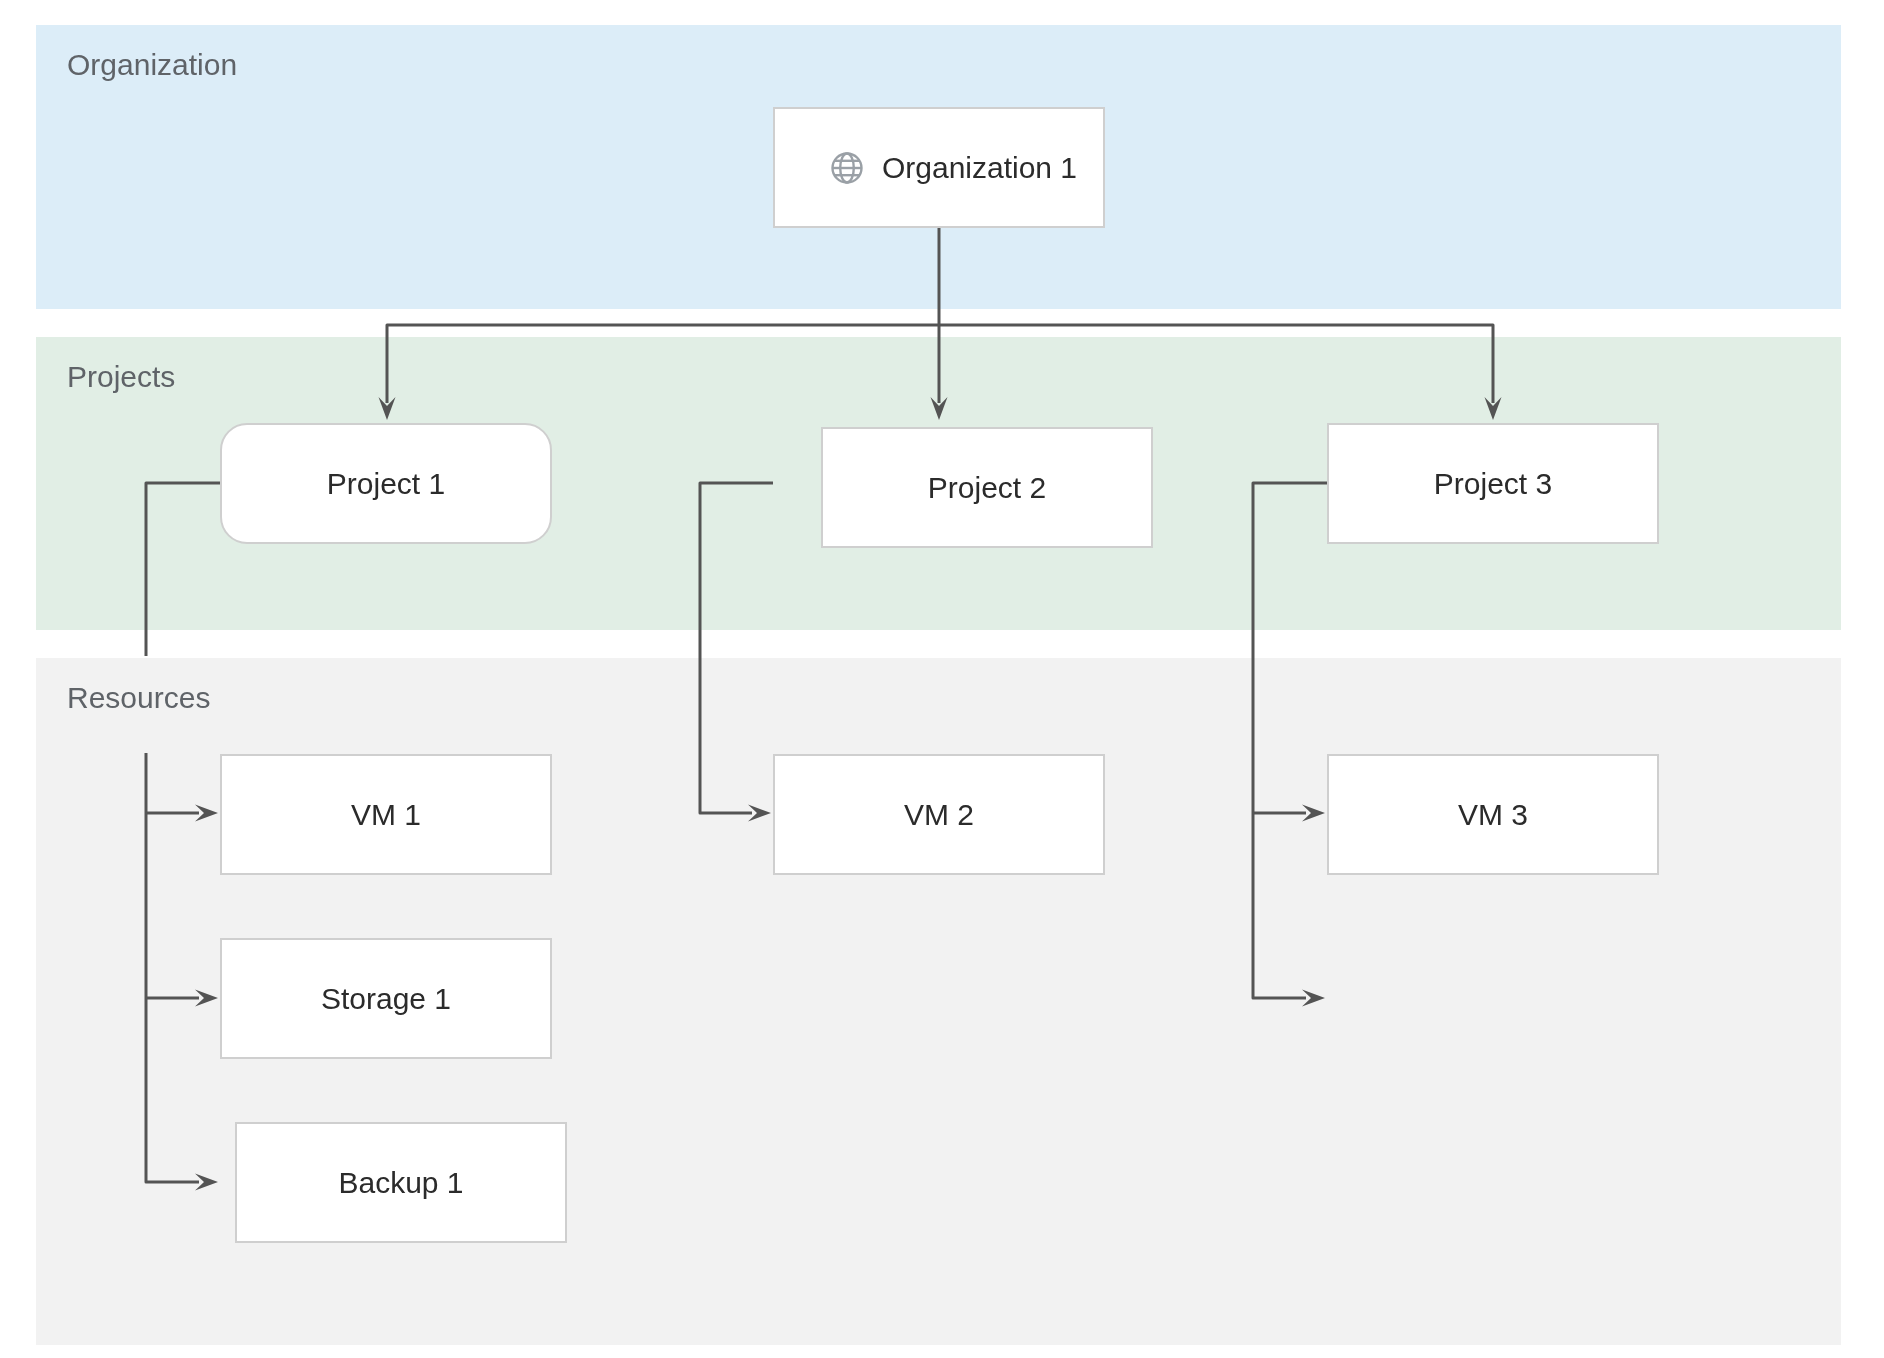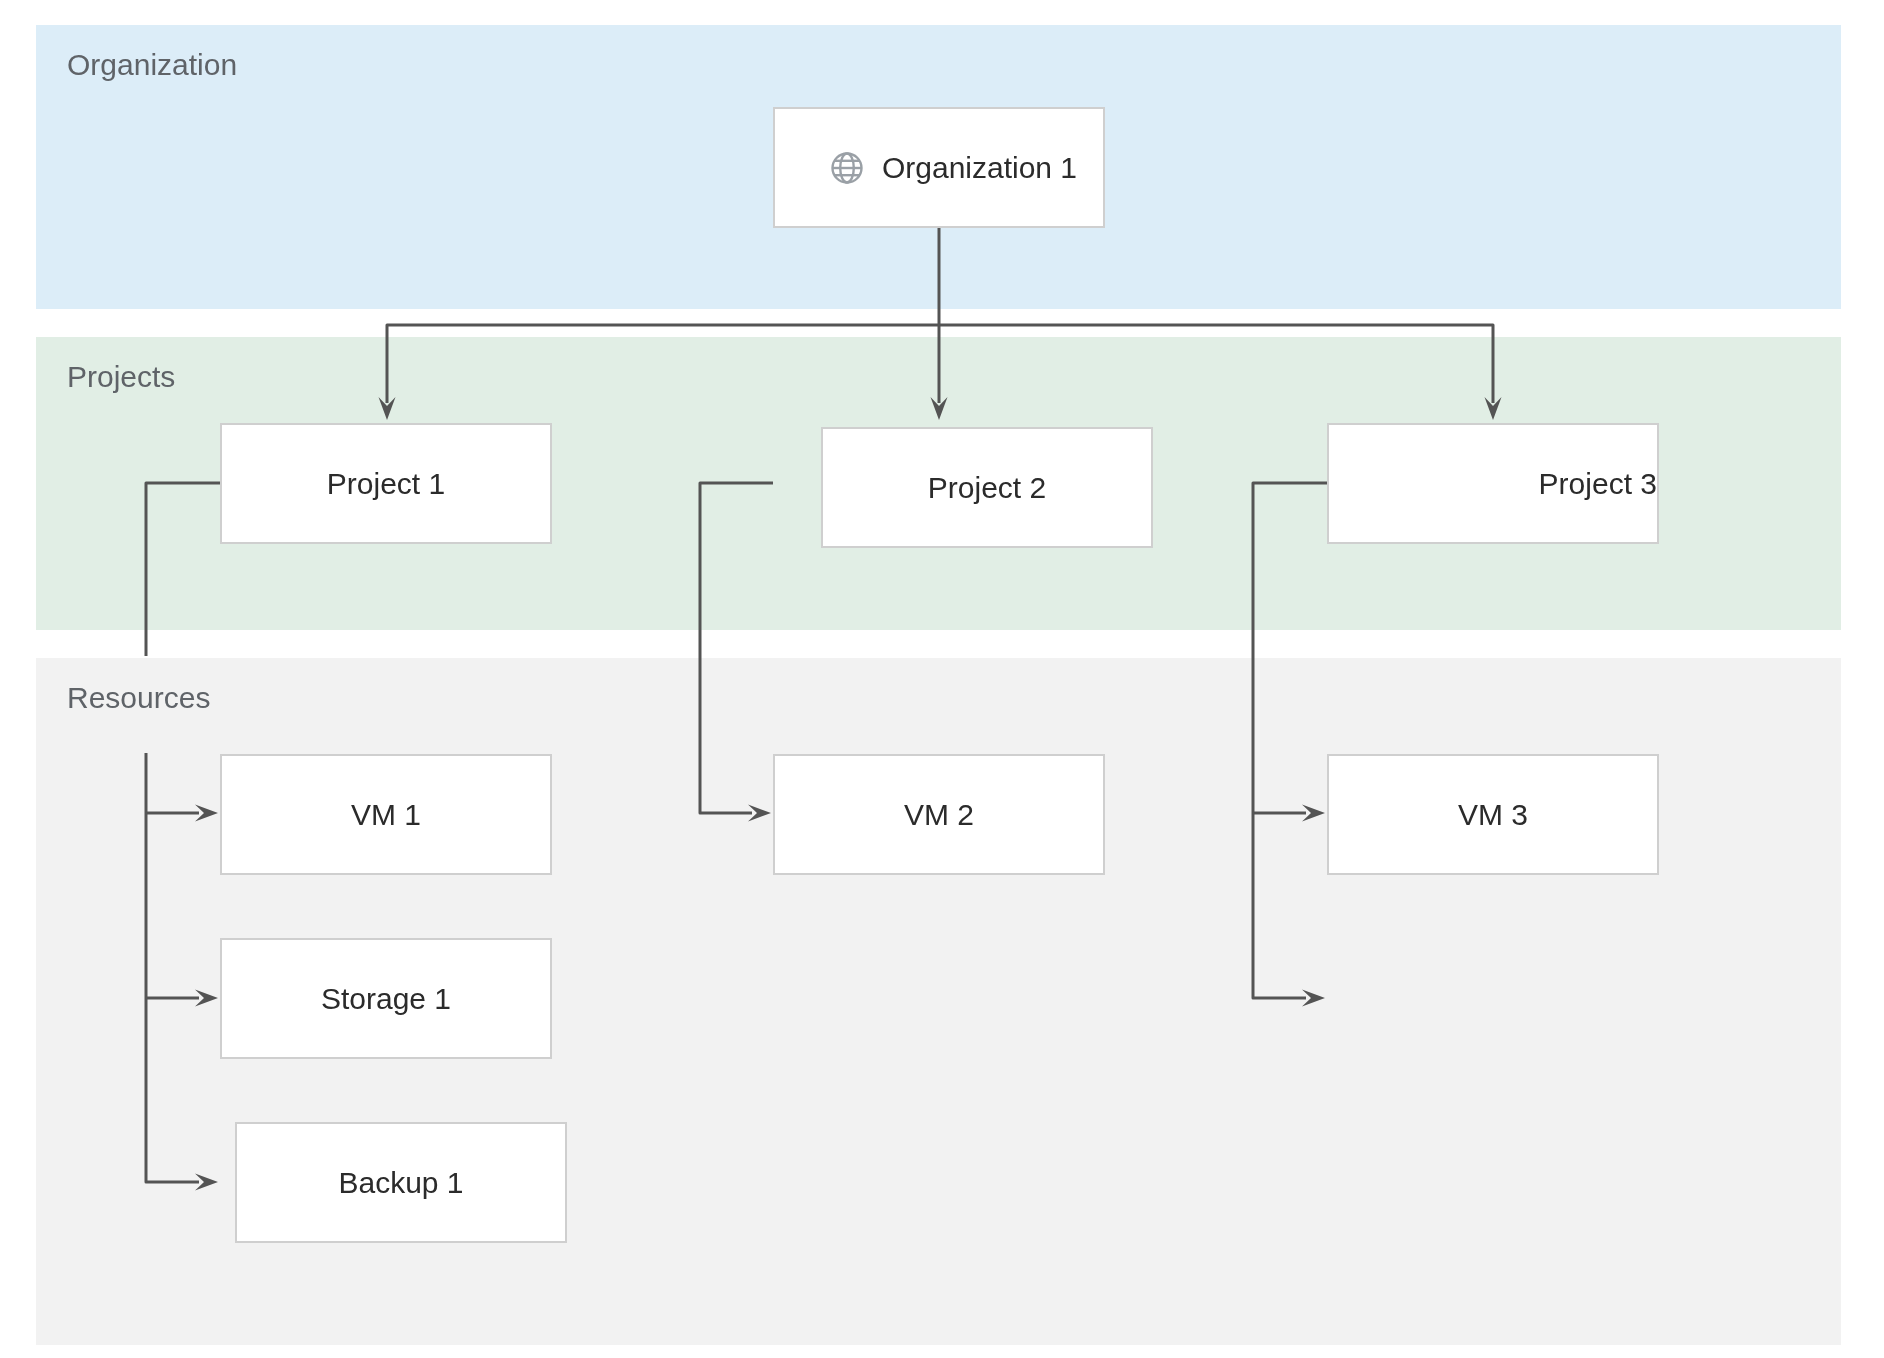--- a/index.html
+++ b/index.html
@@ -42,23 +42,23 @@
     box-sizing: border-box;
     display: flex;
     align-items: center;
     justify-content: center;
     gap: 17px;
     font-size: 30px;
     color: var(--node-text, #2b2b2b);
     white-space: nowrap;
   }
   #node-org1     { left: 773px;  top: 107px; padding-left: 28px; }
-  #node-project1 { left: 220px;  top: 423px; }
+  #node-project1 { left: 220px;  top: 423px; border-radius: 27px; }
   #node-project2 { left: 773px;  top: 427px; margin-left: 48px; }
-  #node-project3 { left: 1327px; top: 423px; justify-content: flex-end; }
+  #node-project3 { left: 1327px; top: 423px; }
   #node-vm1      { left: 220px;  top: 754px; }
   #node-storage1 { left: 220px;  top: 938px; }
   #node-backup1  { left: 220px;  top: 1122px; margin-left: 15px; }
   #node-vm2      { left: 773px;  top: 754px; }
   #node-vm3      { left: 1327px; top: 754px; }
   #node-storage3 { left: 1327px; top: 938px; }
 
   #connector-layer {
     position: absolute;
     left: 0; top: 0;

